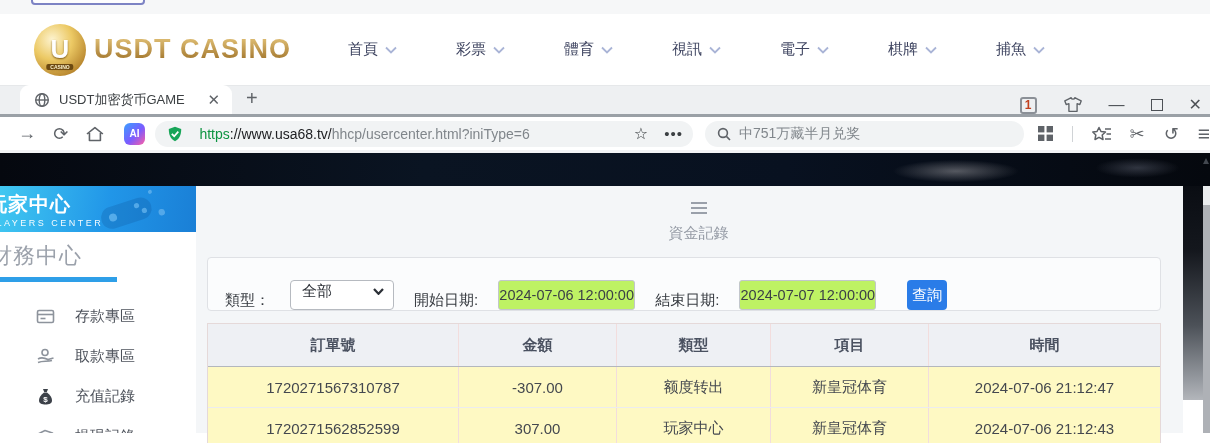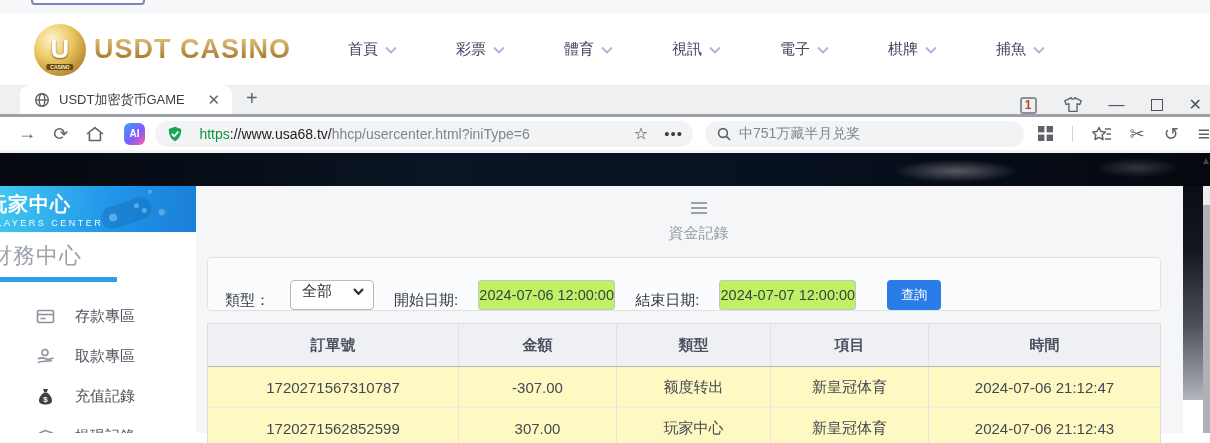--- a/index.html
+++ b/index.html
@@ -106,29 +106,29 @@
 
   
   .content { flex:1; background:#f4f6f8; position:relative; padding-left:11px; }
   .content-title { display:flex; align-items:center; gap:10px; padding:16px 0 14px 7px;flex-direction:column; }
   .ham { width:16px; height:12px; display:flex; flex-direction:column; justify-content:space-between; }
   .ham i { height:2px; background:#9aa0aa; display:block; }
   .content-title span { font-size:15px; color:#959ba5; }
   .filter-box { width:954px; height:54px; border:1px solid #dfe1e5; border-radius:4px; background:#fbfcfd;
     display:flex; align-items:flex-end; padding-left:17px; gap:20px; }
   .f-label { font-size:15px; color:#35393f; }
-  .select { width:84px; height:30px; border:1px solid #b6bac0; border-radius:4px; background:#fff;
+  .select { width:104px; height:30px; border:1px solid #b6bac0; border-radius:4px; background:#fff;
     display:flex; align-items:center; justify-content:space-between; padding:0 9px 7px 11px;
     font-size:15px; color:#2c3037; cursor:pointer; }
   .select .chevd { width:11px; height:7px; }
   .select .chevd polyline { fill:none; stroke:#2c3037; stroke-width:2.2; }
   .f-input { width:137px; height:30px; border:1px solid #c2c6cc; border-radius:3px; background:#bef264;
     font-size:14.5px; color:#3b3f46; text-align:center; font-family:inherit; }
-  .query-btn { width:54px; height:30px; margin-left:11px; background:#2a7ce8; border:none; border-radius:4px;
-    color:#fff; font-size:13px; cursor:pointer; font-family:inherit; }
+  .query-btn { width:40px; height:30px; margin-left:11px; background:#2a7ce8; border:none; border-radius:4px;
+    color:#fff; font-size:15px; cursor:pointer; font-family:inherit; }
 
   .fund-table { width:954px; margin-top:12px; border:1px solid #e5d9d9; background:#fef9c3; }
   .t-row { display:grid; grid-template-columns:250px 158px 154px 158px 1fr; }
   .t-head { background:#eef0f4; border-bottom:1px solid #b3b7bd; }
   .t-cell { height:40px; display:flex; align-items:center; justify-content:center;
     font-size:15px; color:#3f454f; border-left:1px solid #f2dddd; }
   .t-head .t-cell { height:42px; font-weight:bold; color:#4a5160; }
   .t-cell:first-child { border-left:none; }
   .t-body .t-row + .t-row { border-top:1px solid #ececef; }
   .t-body .t-cell { color:#44484f; }

